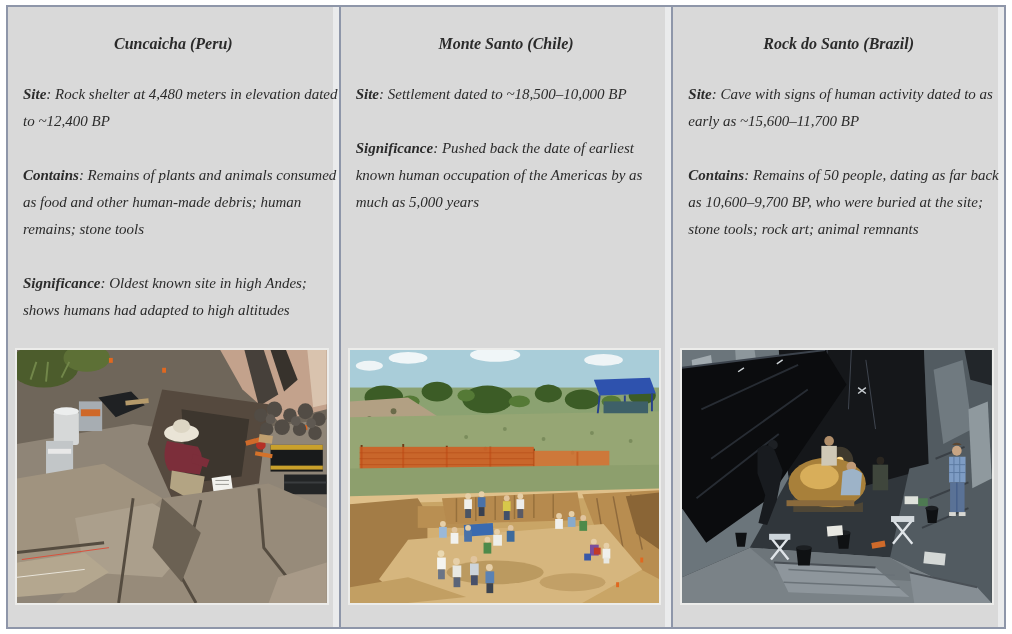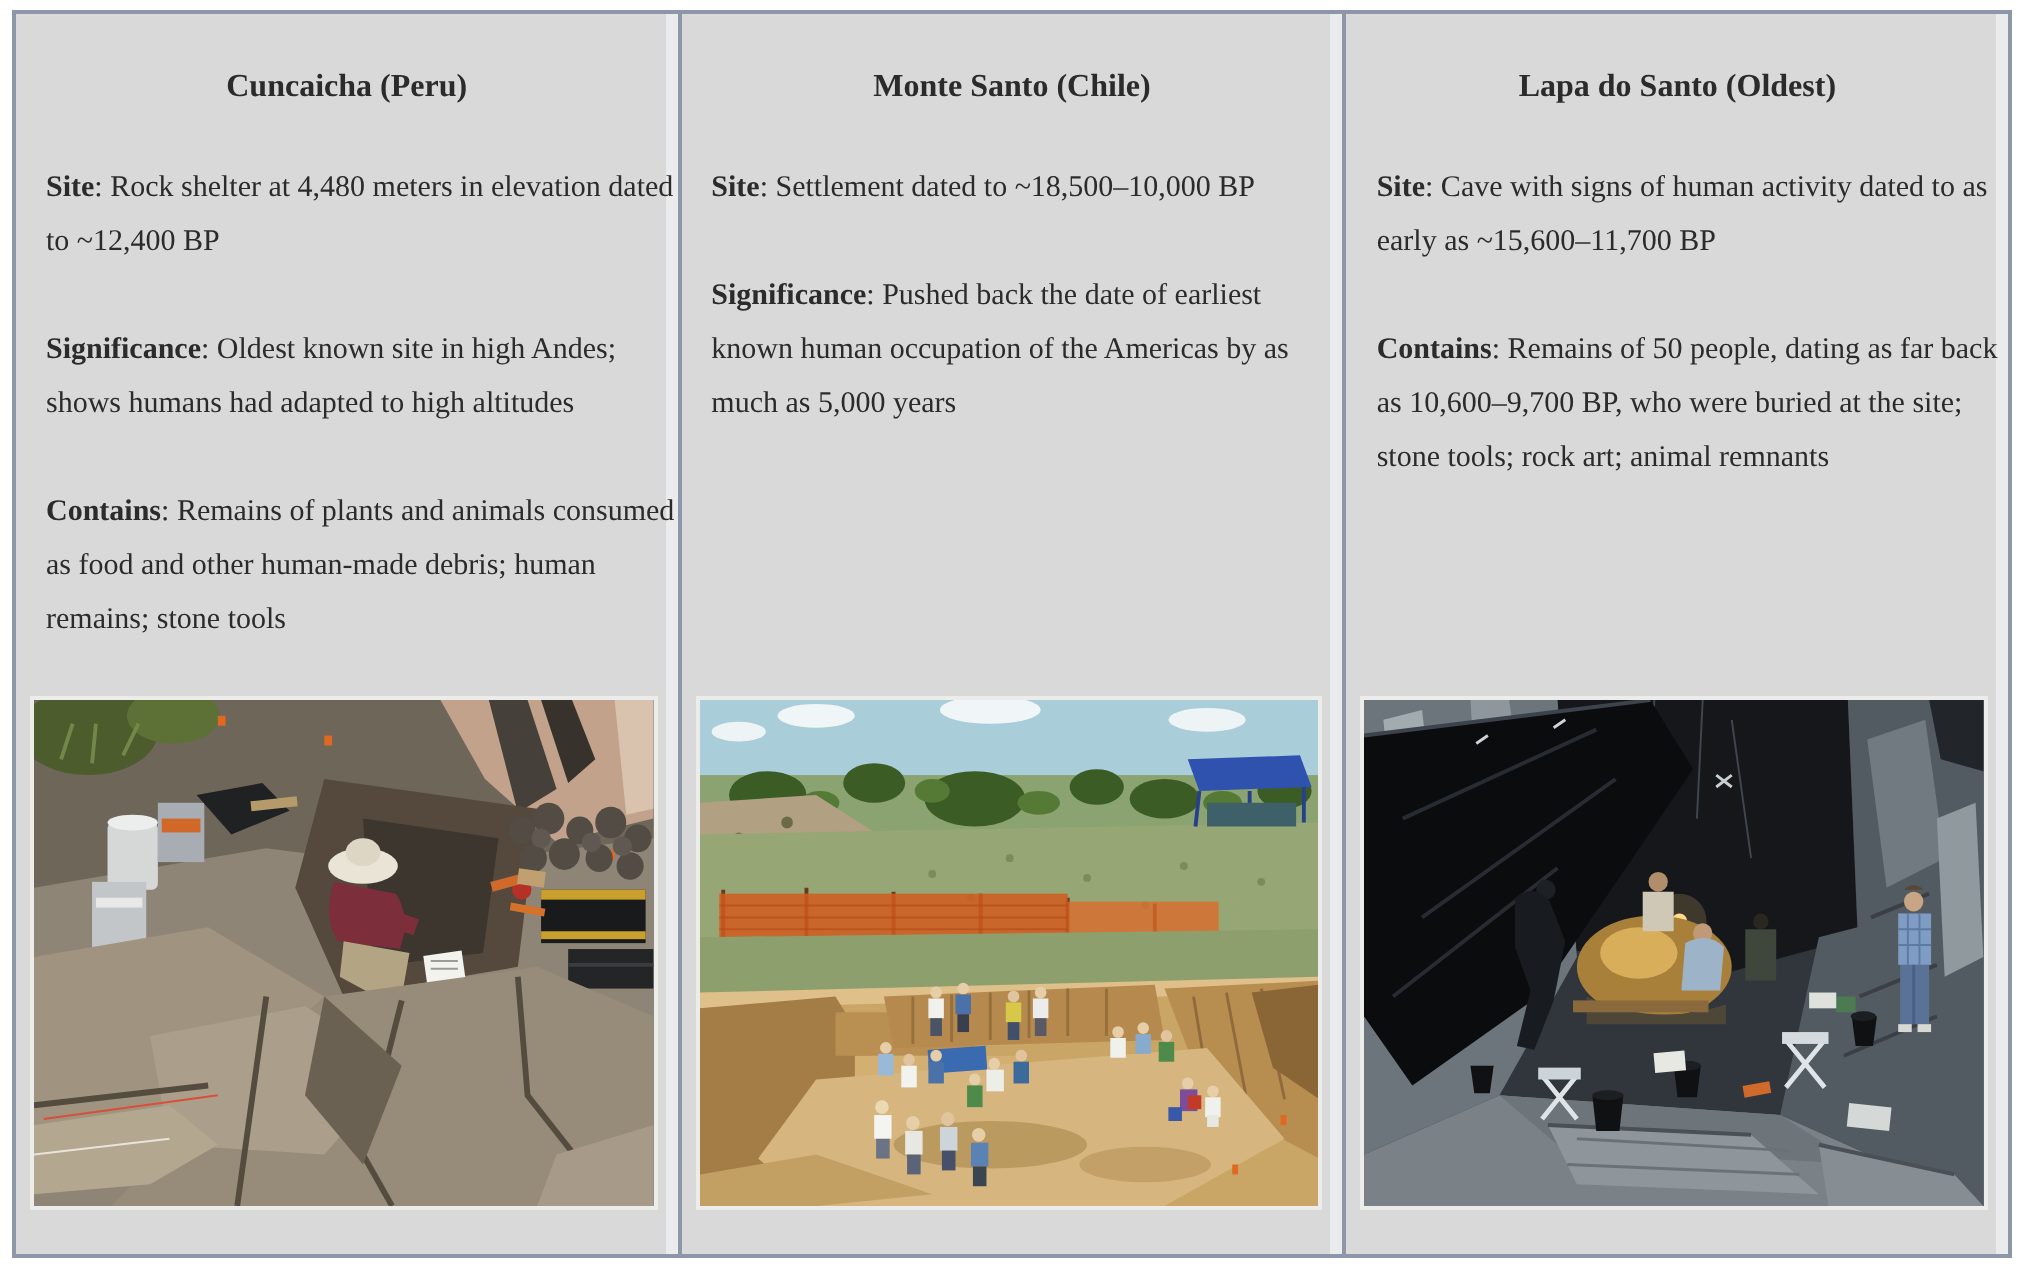--- a/index.html
+++ b/index.html
@@ -17,20 +17,21 @@
     border:2px solid #8e96a9;
     display:flex;
     background:#ffffff;
   }
   .col {
     flex:1 1 0;
     position:relative;
     background:#d9d9d9;
     box-shadow: inset -6px 0 0 #eaebec;
     overflow:hidden;
+    font-style:italic;
   }
   .col + .col { border-left:2px solid #8e96a9; }
   .col-title {
     margin:27px 12px 0 12px;
     text-align:center;
     font-size:16px;
     font-weight:bold;
     line-height:20px;
   }
   .entry {
@@ -52,22 +53,22 @@
   .photo svg { display:block; width:100%; height:100%; }
 </style>
 </head>
 <body>
 
 <div class="panel">
 
   <section class="col">
     <h2 class="col-title">Cuncaicha (Peru)</h2>
     <p class="entry"><span class="entry-label">Site</span><span class="entry-text">: Rock shelter at 4,480 meters in elevation dated to ~12,400 BP</span></p>
+    <p class="entry"><span class="entry-label">Contains</span><span class="entry-text">: Remains of plants and animals consumed as food and other human-made debris; human remains; stone tools</span></p>
     <p class="entry"><span class="entry-label">Significance</span><span class="entry-text">: Oldest known site in high Andes; shows humans had adapted to high altitudes</span></p>
-    <p class="entry"><span class="entry-label">Contains</span><span class="entry-text">: Remains of plants and animals consumed as food and other human-made debris; human remains; stone tools</span></p>
     <figure class="photo" aria-label="Excavation at Cuncaicha rock shelter: researcher in white hat and maroon sweater digging among gray-brown rock, buckets at left, black tool cases and orange flags at right">
       <svg viewBox="0 0 320 256" preserveAspectRatio="none">
         <rect x="0" y="0" width="320" height="256" fill="#8f8577"></rect>
         <path d="M0,0 H320 V70 L200,85 L120,75 L0,95 Z" fill="#6f665a"></path>
         <polygon points="210,0 320,0 320,60 270,72 233,40" fill="#c3a28c"></polygon>
         <polygon points="300,0 320,0 320,55 306,58" fill="#d9c3ae"></polygon>
         <polygon points="235,0 255,0 270,45 250,57" fill="#46403a"></polygon>
         <polygon points="262,0 278,0 290,30 276,42" fill="#37322c"></polygon>
         <ellipse cx="28" cy="16" rx="36" ry="22" fill="#4c5c2c"></ellipse>
         <ellipse cx="72" cy="8" rx="24" ry="14" fill="#5d7036"></ellipse>
@@ -288,21 +289,21 @@
         <rect x="262" y="210" width="6" height="6" fill="#e8e8e2"></rect>
         <rect x="300" y="210" width="3" height="5" fill="#e06820"></rect>
         <rect x="275" y="235" width="3" height="5" fill="#e06820"></rect>
         <rect x="70" y="240" width="3" height="5" fill="#e06820"></rect>
         <polygon points="0,240 60,230 120,250 60,256 0,256" fill="#c29f63"></polygon>
       </svg>
     </figure>
   </section>
 
   <section class="col">
-    <h2 class="col-title">Lapa do Santo (Oldest)</h2>
+    <h2 class="col-title">Rock do Santo (Brazil)</h2>
     <p class="entry"><span class="entry-label">Site</span><span class="entry-text">: Cave with signs of human activity dated to as early as ~15,600–11,700 BP</span></p>
     <p class="entry"><span class="entry-label">Contains</span><span class="entry-text">: Remains of 50 people, dating as far back as 10,600–9,700 BP, who were buried at the site; stone tools; rock art; animal remnants</span></p>
     <figure class="photo" aria-label="Inside Lapa do Santo cave: dark tarp hanging over gray rock, researchers working by lamp light with folding stools, black buckets and floor tarps">
       <svg viewBox="0 0 320 256" preserveAspectRatio="none">
         <rect x="0" y="0" width="320" height="256" fill="#30363b"></rect>
         <polygon points="95,0 250,0 255,120 180,140 100,125" fill="#15171a"></polygon>
         <path d="M175,0 L172,60 M190,10 L200,80 M150,0 L148,40" stroke="#404650" stroke-width="1" fill="none"></path>
         <path d="M182,38 l8,6 m-8,0 l8,-6" stroke="#c9ced2" stroke-width="1.5"></path>
         <circle cx="163" cy="112" r="14" fill="#ffd684" opacity="0.18"></circle>
         <circle cx="163" cy="112" r="4" fill="#ffda8c"></circle>

